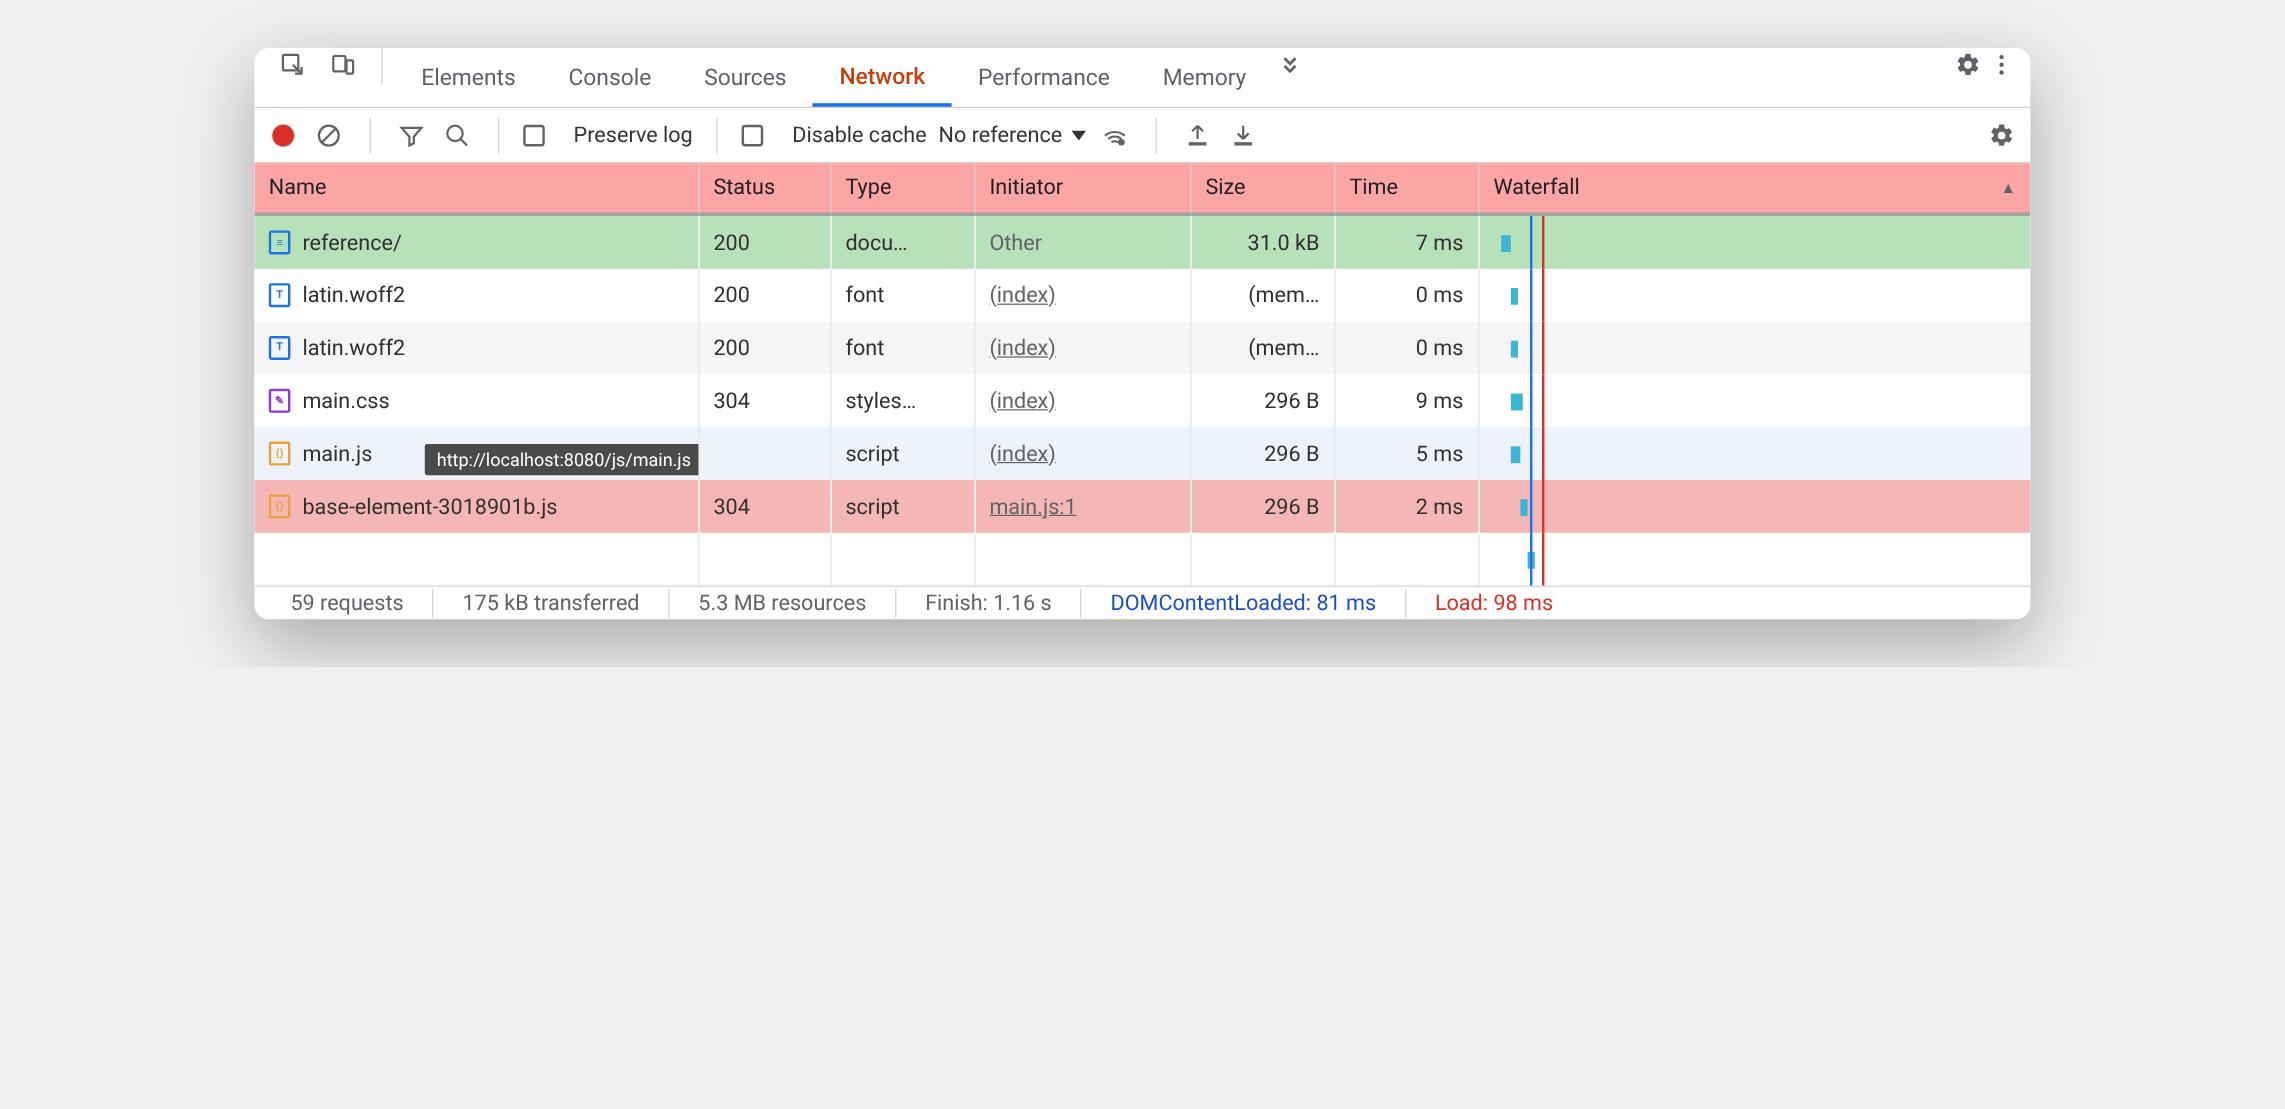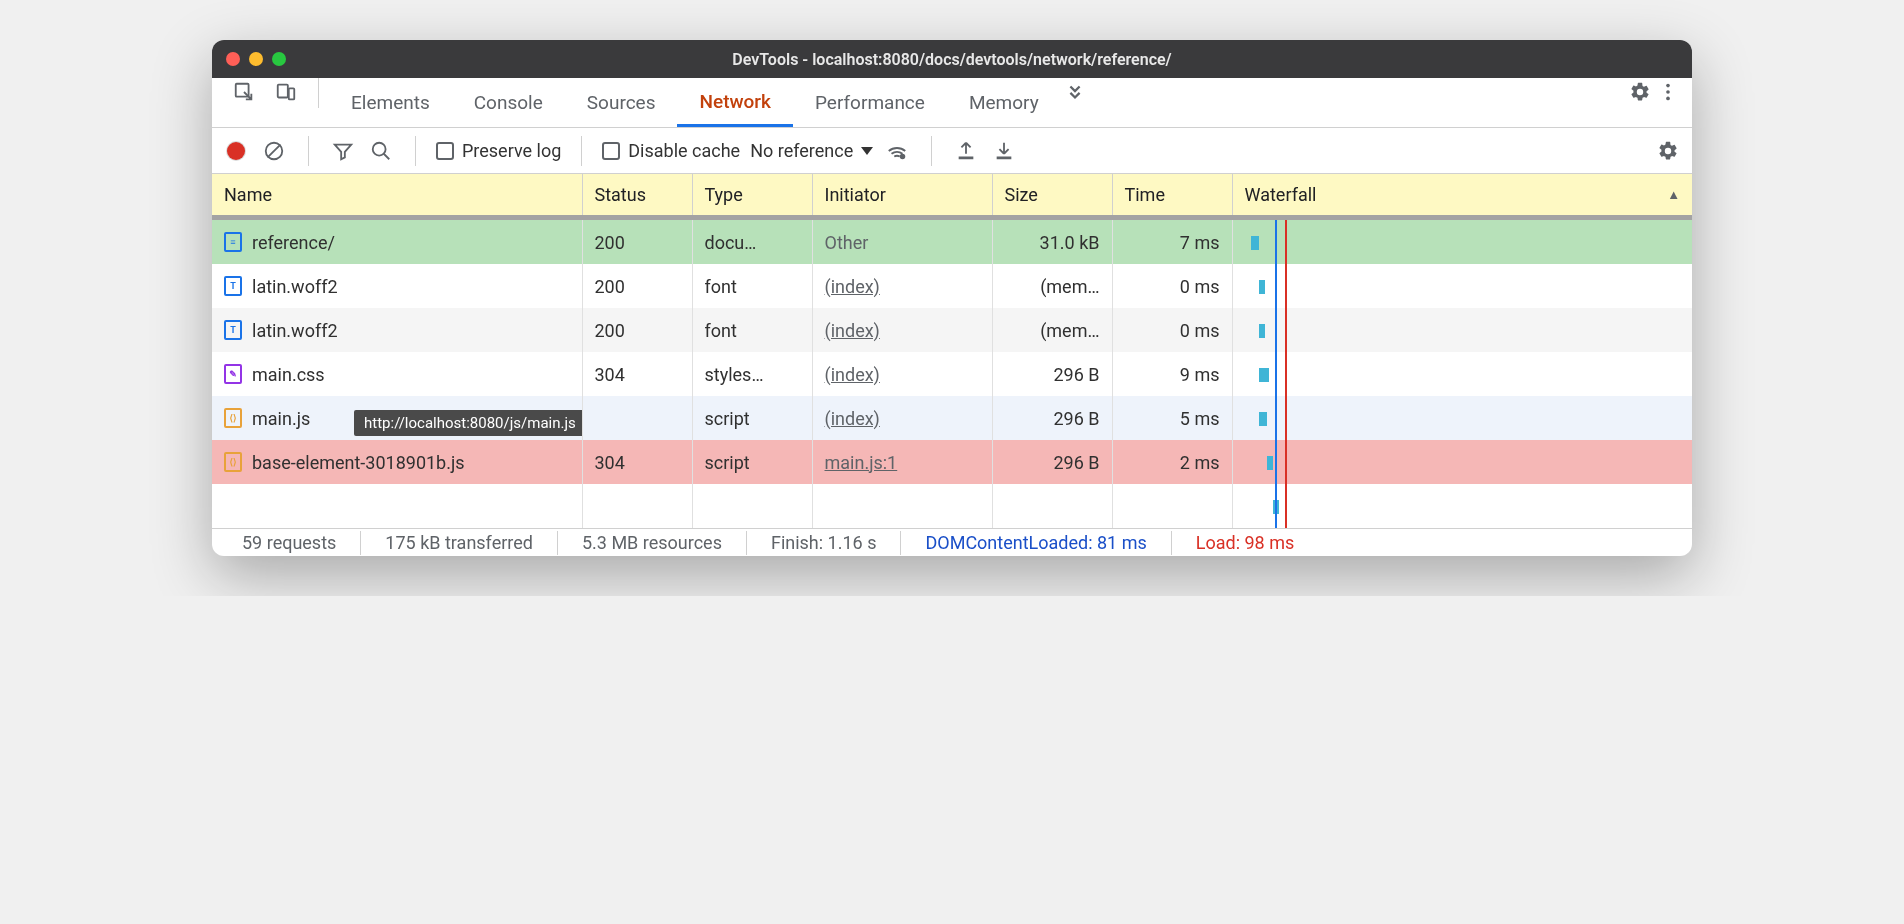--- a/index.html
+++ b/index.html
@@ -76,37 +76,37 @@
   border-bottom: 1px solid #d0d0d0;
   height: 46px;
   padding: 0 10px;
   gap: 10px;
 }
 .record-dot {
   width: 18px; height: 18px; border-radius: 50%;
   background: #d93025;
   box-shadow: 0 0 0 1px rgba(0,0,0,0.15);
 }
-.checkbox-item { display: flex; align-items: center; gap: 8px; font-size: 18px; color: #333; }
+.checkbox-item { display: flex; align-items: center; gap: 24px; font-size: 18px; color: #333; }
 .checkbox {
   width: 18px; height: 18px; border: 2px solid #5f6368; border-radius: 3px;
 }
 .select-text { font-size: 18px; color: #333; display: flex; align-items: center; gap: 8px; }
 .select-arrow {
   width: 0; height: 0; border-left: 6px solid transparent; border-right: 6px solid transparent; border-top: 8px solid #333;
 }
 .toolbar-spacer { flex: 1; }
 .table { width: 100%; border-collapse: collapse; font-size: 18px; }
 .table th {
   text-align: left;
   font-weight: 400;
   padding: 10px 12px;
   border-right: 1px solid #d0d0d0;
-  border-bottom: 5px solid #a3a3a3;
-  background: #fef9c3;
+  border-bottom: 3px solid #a3a3a3;
+  background: #fca5a5;
   color: #202124;
 }
 .table th:last-child { border-right: none; }
 .table td {
   padding: 8px 12px;
   border-right: 1px solid #e0e0e0;
   color: #303030;
   white-space: nowrap;
   overflow: hidden;
   text-overflow: ellipsis;
@@ -171,28 +171,20 @@
 .status-red { color: #d93025; }
 .th-wf { display: flex; justify-content: space-between; align-items: center; }
 .sort-arrow { font-size: 13px; color: #5f6368; }
 .empty-row td { height: 36px; }
 </style>
 </head>
 <body>
 
 <div class="window">
 
-  <div class="titlebar">
-    <div class="traffic-lights">
-      <div class="light red"></div>
-      <div class="light yellow"></div>
-      <div class="light green"></div>
-    </div>
-    <div class="titlebar-title">DevTools - localhost:8080/docs/devtools/network/reference/</div>
-  </div>
 
   <div class="tabs-row">
     <div class="tabs-left-icons">
       <div class="icon-btn">
         <svg viewBox="0 0 24 24" fill="none" stroke="currentColor" stroke-width="2">
             <rect x="3" y="3" width="14" height="14" rx="1"></rect>
             <path d="M12 12 l8 8 M20 14 v6 h-6"></path>
           </svg>
       </div>
       <div class="icon-btn">

